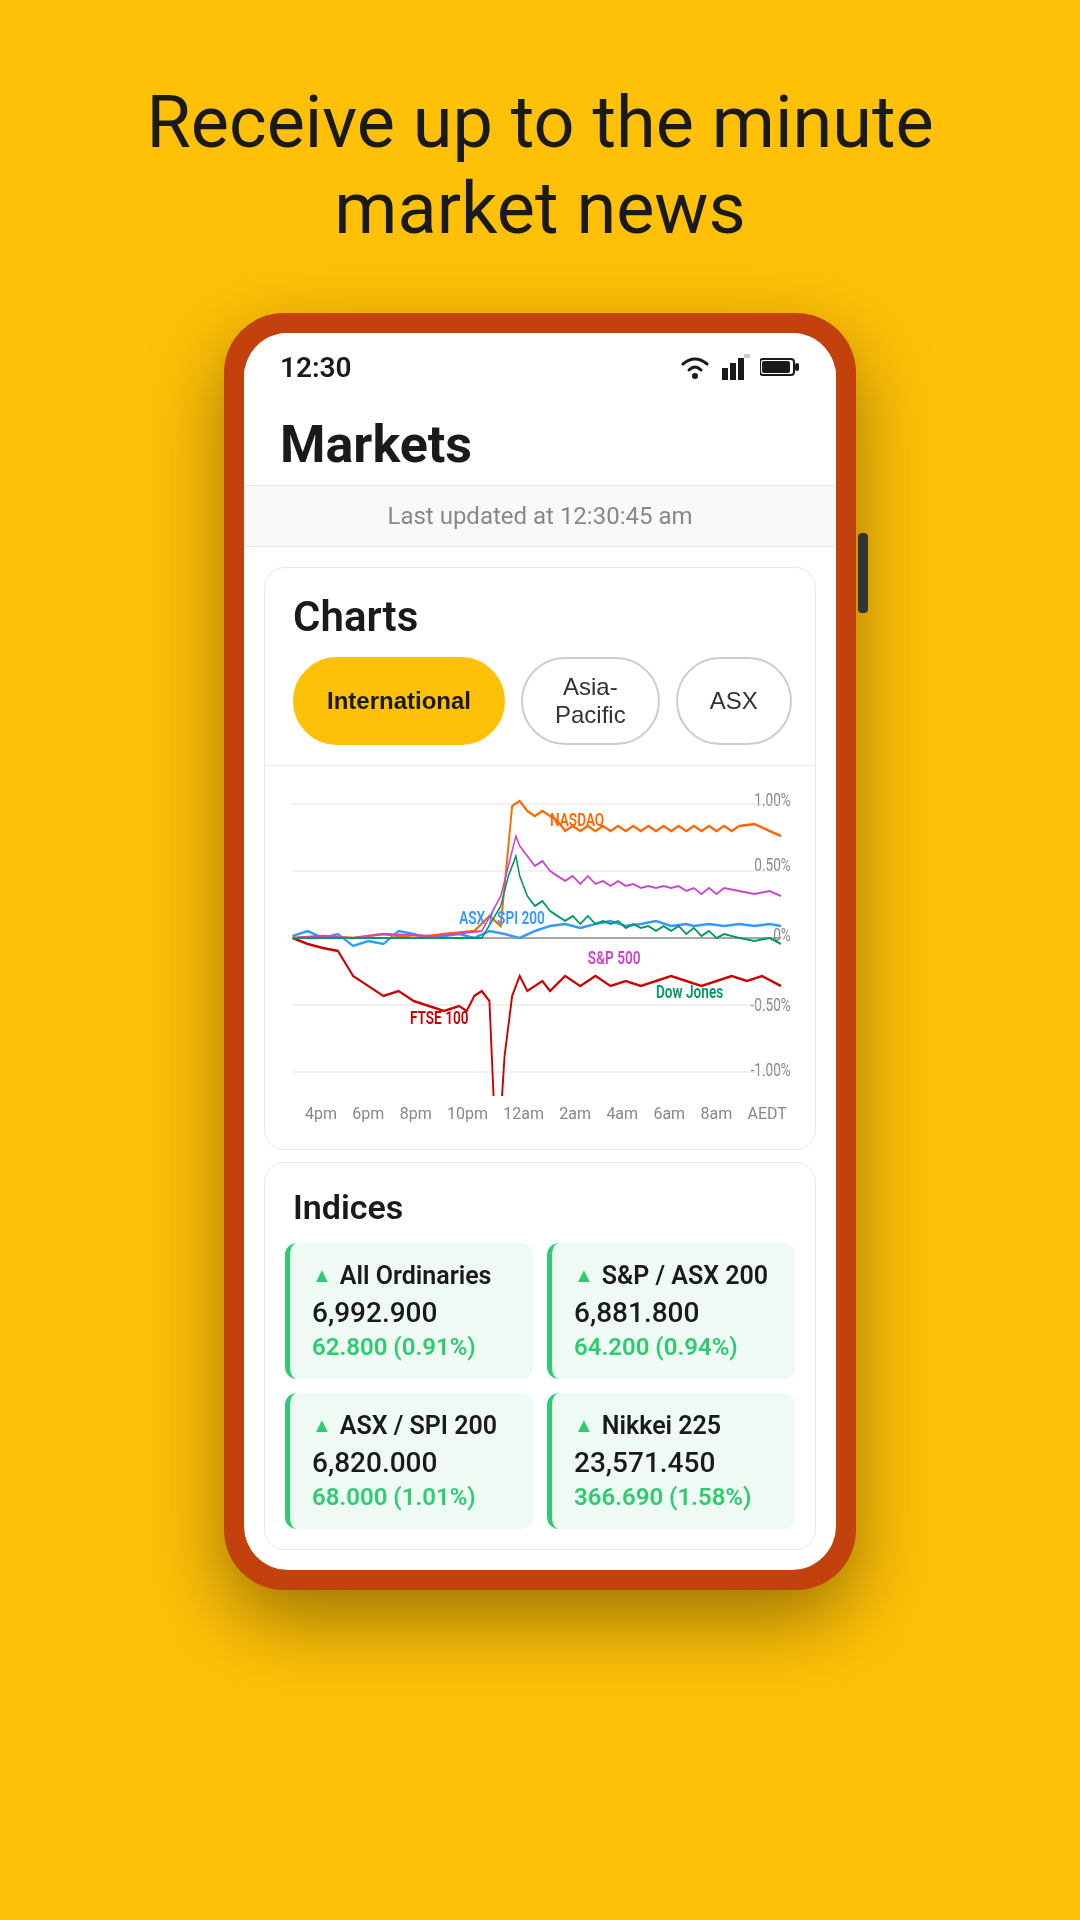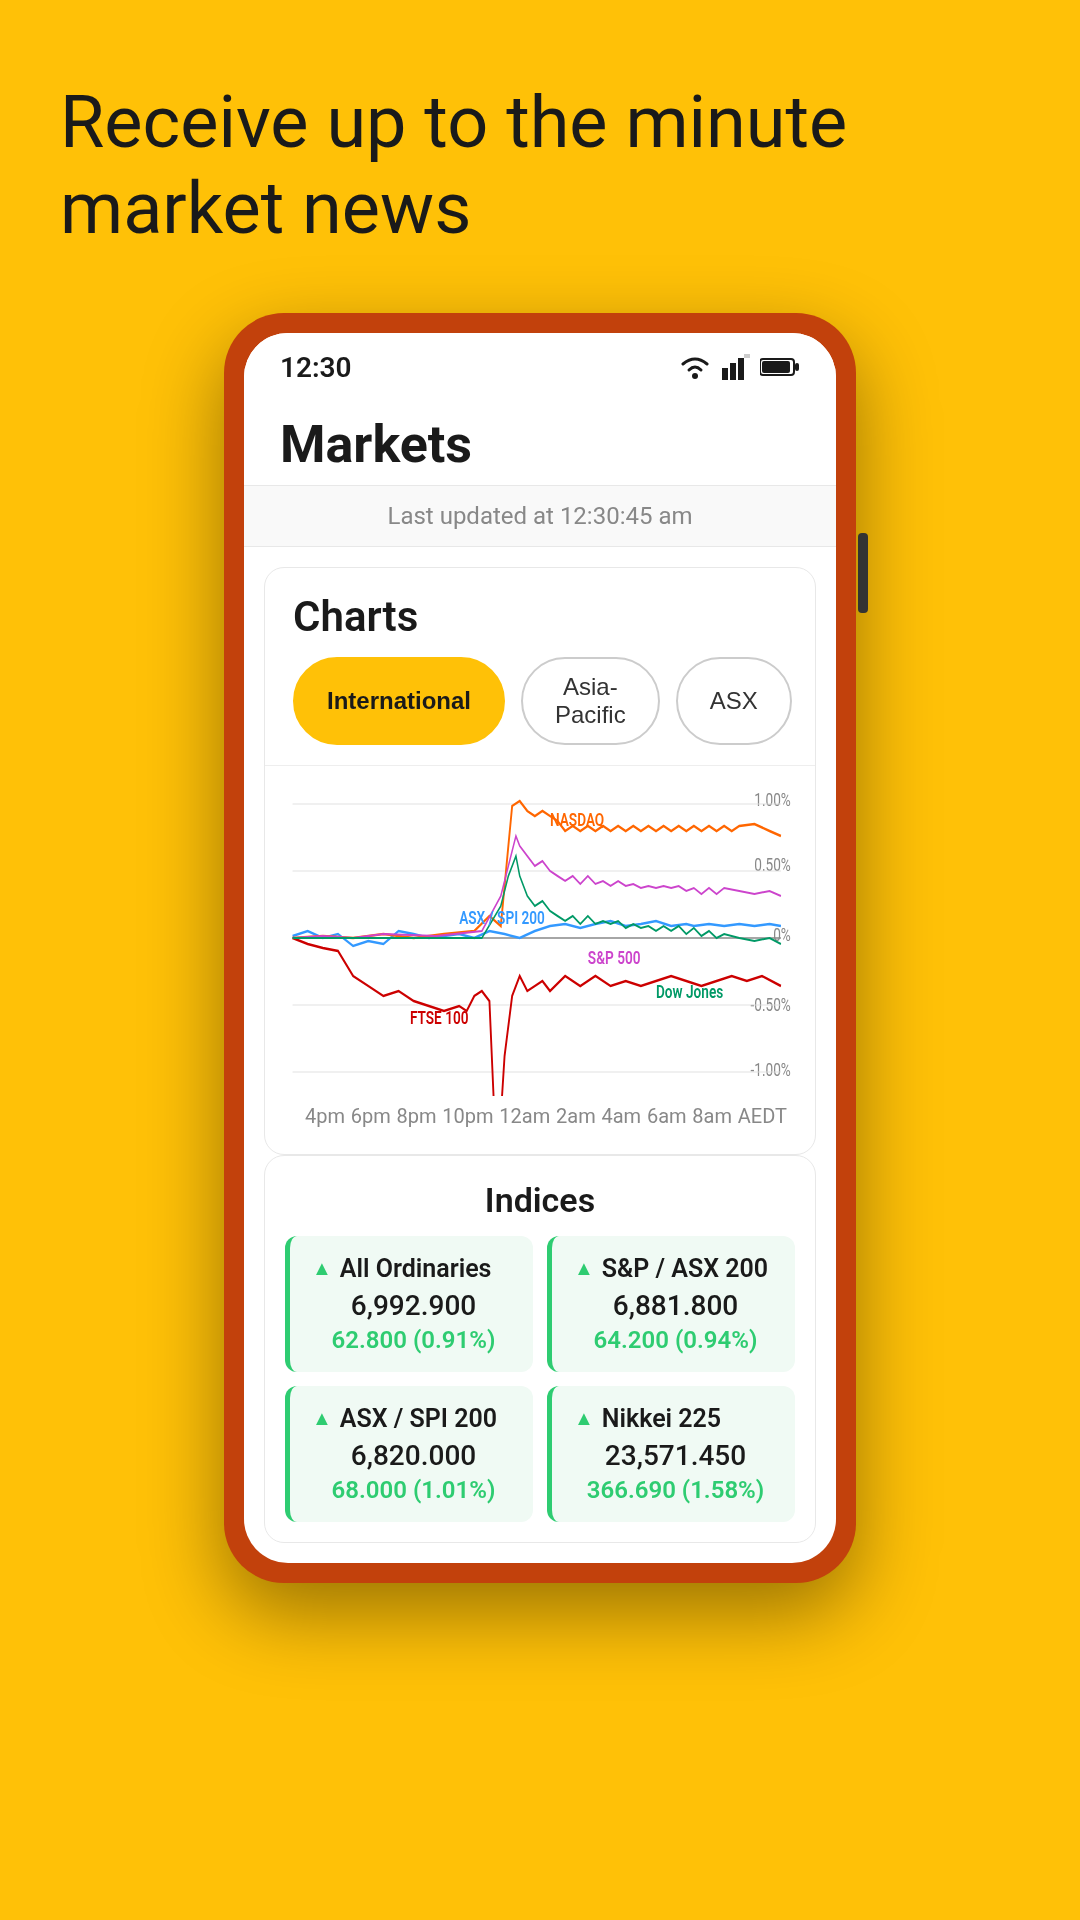--- a/index.html
+++ b/index.html
@@ -8,21 +8,21 @@
       width: 1080px;
       min-height: 1920px;
       background-color: #FFC107;
       font-family: -apple-system, BlinkMacSystemFont, 'Segoe UI', Roboto, Arial, sans-serif;
       display: flex;
       flex-direction: column;
       align-items: center;
     }
 
     .hero-text {
-      text-align: left;
+      text-align: center;
       padding: 80px 60px 60px;
       font-size: 72px;
       font-weight: 400;
       color: #1a1a1a;
       line-height: 1.2;
     }
 
     .phone-wrapper {
       width: 632px;
       background: #c2410c;
@@ -123,33 +123,32 @@
       border-top: 1px solid #eee;
     }
     .chart-svg-container {
       width: 100%;
       height: 320px;
     }
     .chart-x-labels {
       display: flex;
       justify-content: space-between;
       padding: 8px 28px 16px 20px;
-      font-size: 20px;
+      font-size: 16px;
       color: #888;
     }
 
     
     .indices-card {
-      margin: 0 20px 20px;
+      margin: 12px 20px 20px;
       background: #fff;
       border-radius: 20px;
       border: 1px solid #e8e8e8;
       overflow: hidden;
       padding-bottom: 10px;
-      text-align: center;
     }
     .indices-title {
       font-size: 34px;
       font-weight: 600;
       color: #1a1a1a;
       padding: 24px 28px 16px;
     }
     .indices-grid {
       display: grid;
       grid-template-columns: 1fr 1fr;

